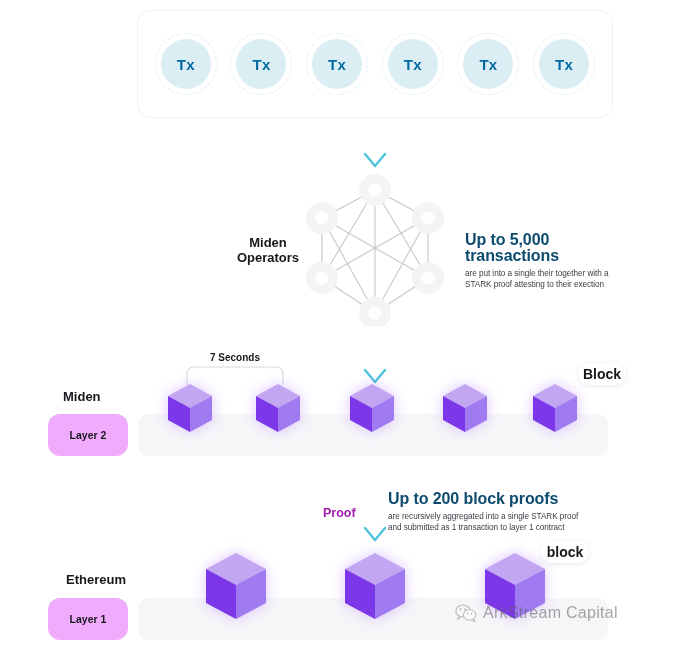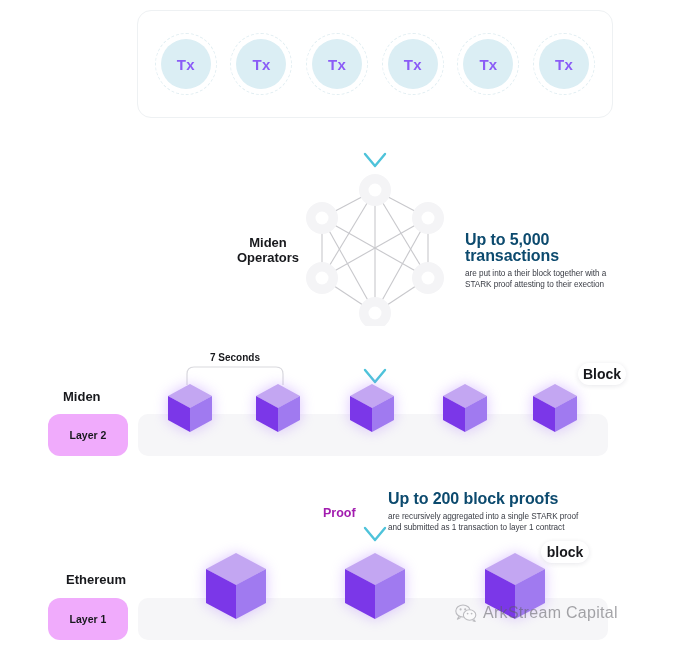--- a/index.html
+++ b/index.html
@@ -25,21 +25,21 @@
   .tx-ring {
     position: absolute; inset: 0;
     border: 1px dashed #e2eef2;
     border-radius: 50%;
   }
   .tx-circle {
     position: absolute; left: 6px; top: 6px; width: 50px; height: 50px;
     background: #dbeef4;
     border-radius: 50%;
     display: flex; align-items: center; justify-content: center;
-    color: #8b5cf6; font-size: 15px; font-weight: bold;
+    color: #0369a1; font-size: 15px; font-weight: bold;
     letter-spacing: .3px;
   }
 
   
   .arrow { position: absolute; }
 
   
   .network { position: absolute; left: 296px; top: 168px; width: 158px; height: 158px; }
 
   .lbl-operators {
@@ -188,21 +188,21 @@
         <circle cx="26" cy="110" r="6.5" fill="#ffffff"></circle>
       <circle cx="132" cy="110" r="16" fill="#f4f4f6"></circle>
         <circle cx="132" cy="110" r="6.5" fill="#ffffff"></circle>
       <circle cx="79" cy="145" r="16" fill="#f4f4f6"></circle>
         <circle cx="79" cy="145" r="6.5" fill="#ffffff"></circle>
     </g>
   </svg>
 
   <div class="callout" style="left:465px; top:232px; width:175px;">
     <div class="head">Up to 5,000 transactions</div>
-    <div class="sub">are put into a their block together with a</div>
+    <div class="sub">are put into a single their together with a</div>
     <div class="sub">STARK proof attesting to their exection</div>
   </div>
 
   <svg class="arrow" style="left:358px; top:328px;" width="34" height="62">
     <defs>
       <linearGradient id="ag2" x1="0" y1="0" x2="0" y2="1">
         <stop offset="0" stop-color="#bfe6ef"></stop>
           <stop offset="1" stop-color="#4ec3da"></stop>
       </linearGradient>
     </defs>

